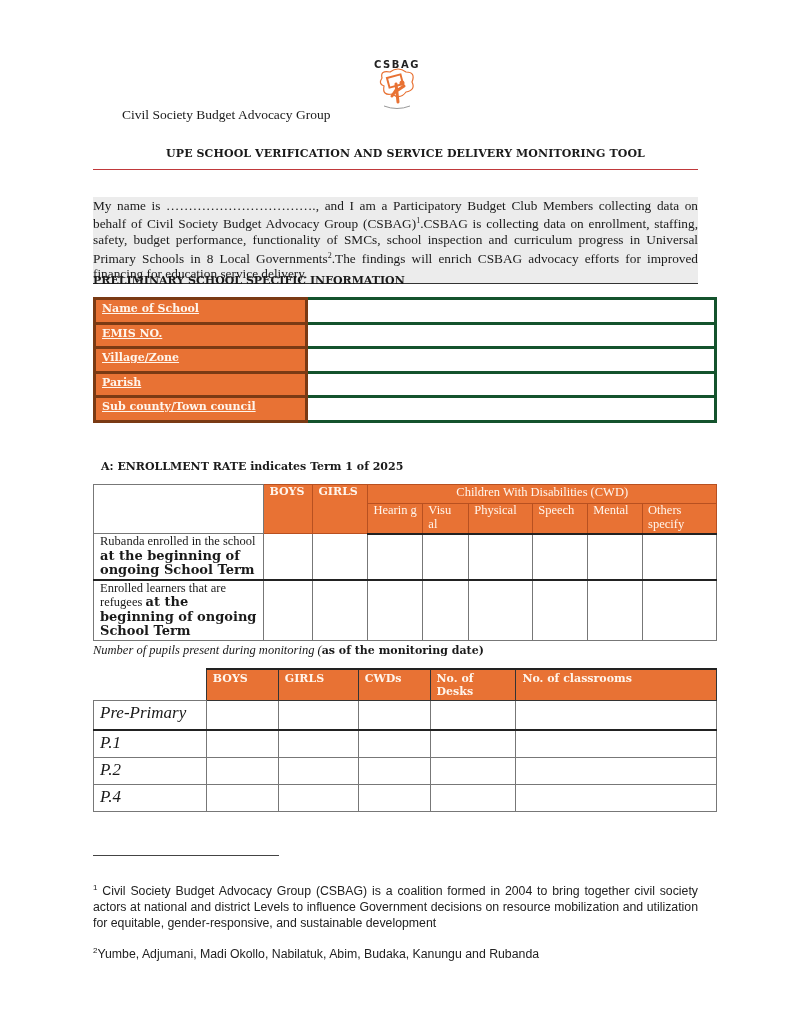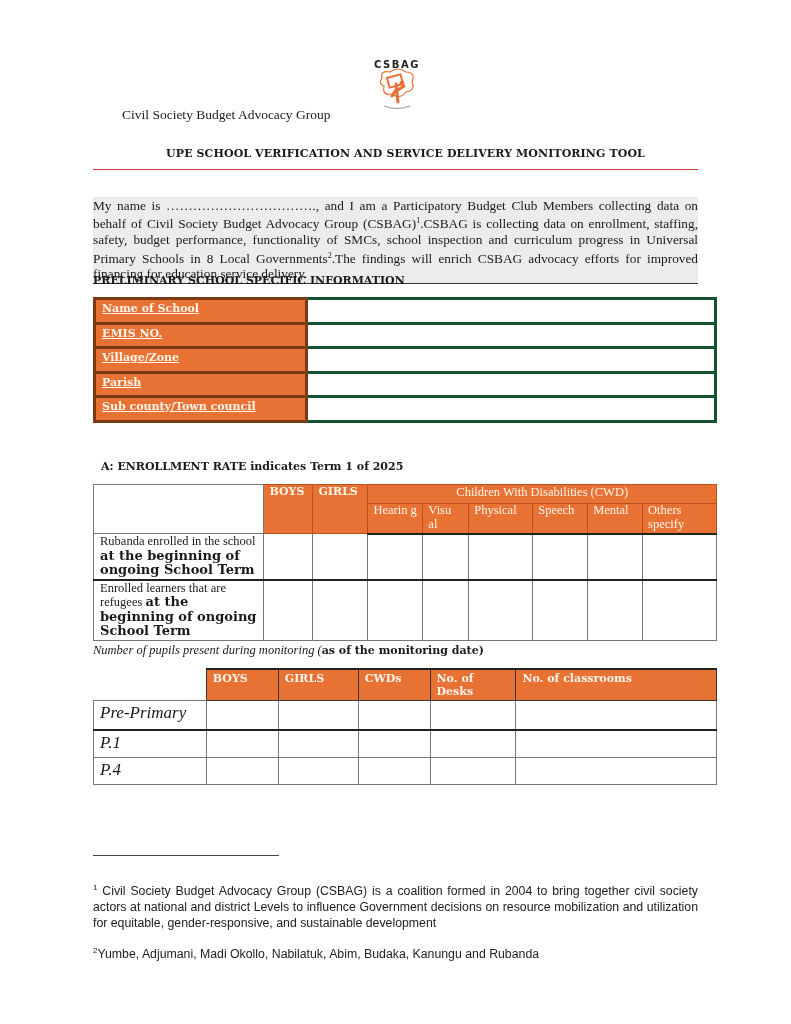--- a/index.html
+++ b/index.html
@@ -177,20 +177,28 @@
   </tr>
   <tr>
     <td class="lbl">P.1</td>
     <td></td>
         <td></td>
     <td></td>
         <td></td>
     <td></td>
   </tr>
   <tr>
+    <td class="lbl">P.2</td>
+    <td></td>
+        <td></td>
+    <td></td>
+        <td></td>
+    <td></td>
+  </tr>
+  <tr>
     <td class="lbl">P.4</td>
     <td></td>
         <td></td>
     <td></td>
         <td></td>
     <td></td>
   </tr>
 </tbody>
   </table>
 

